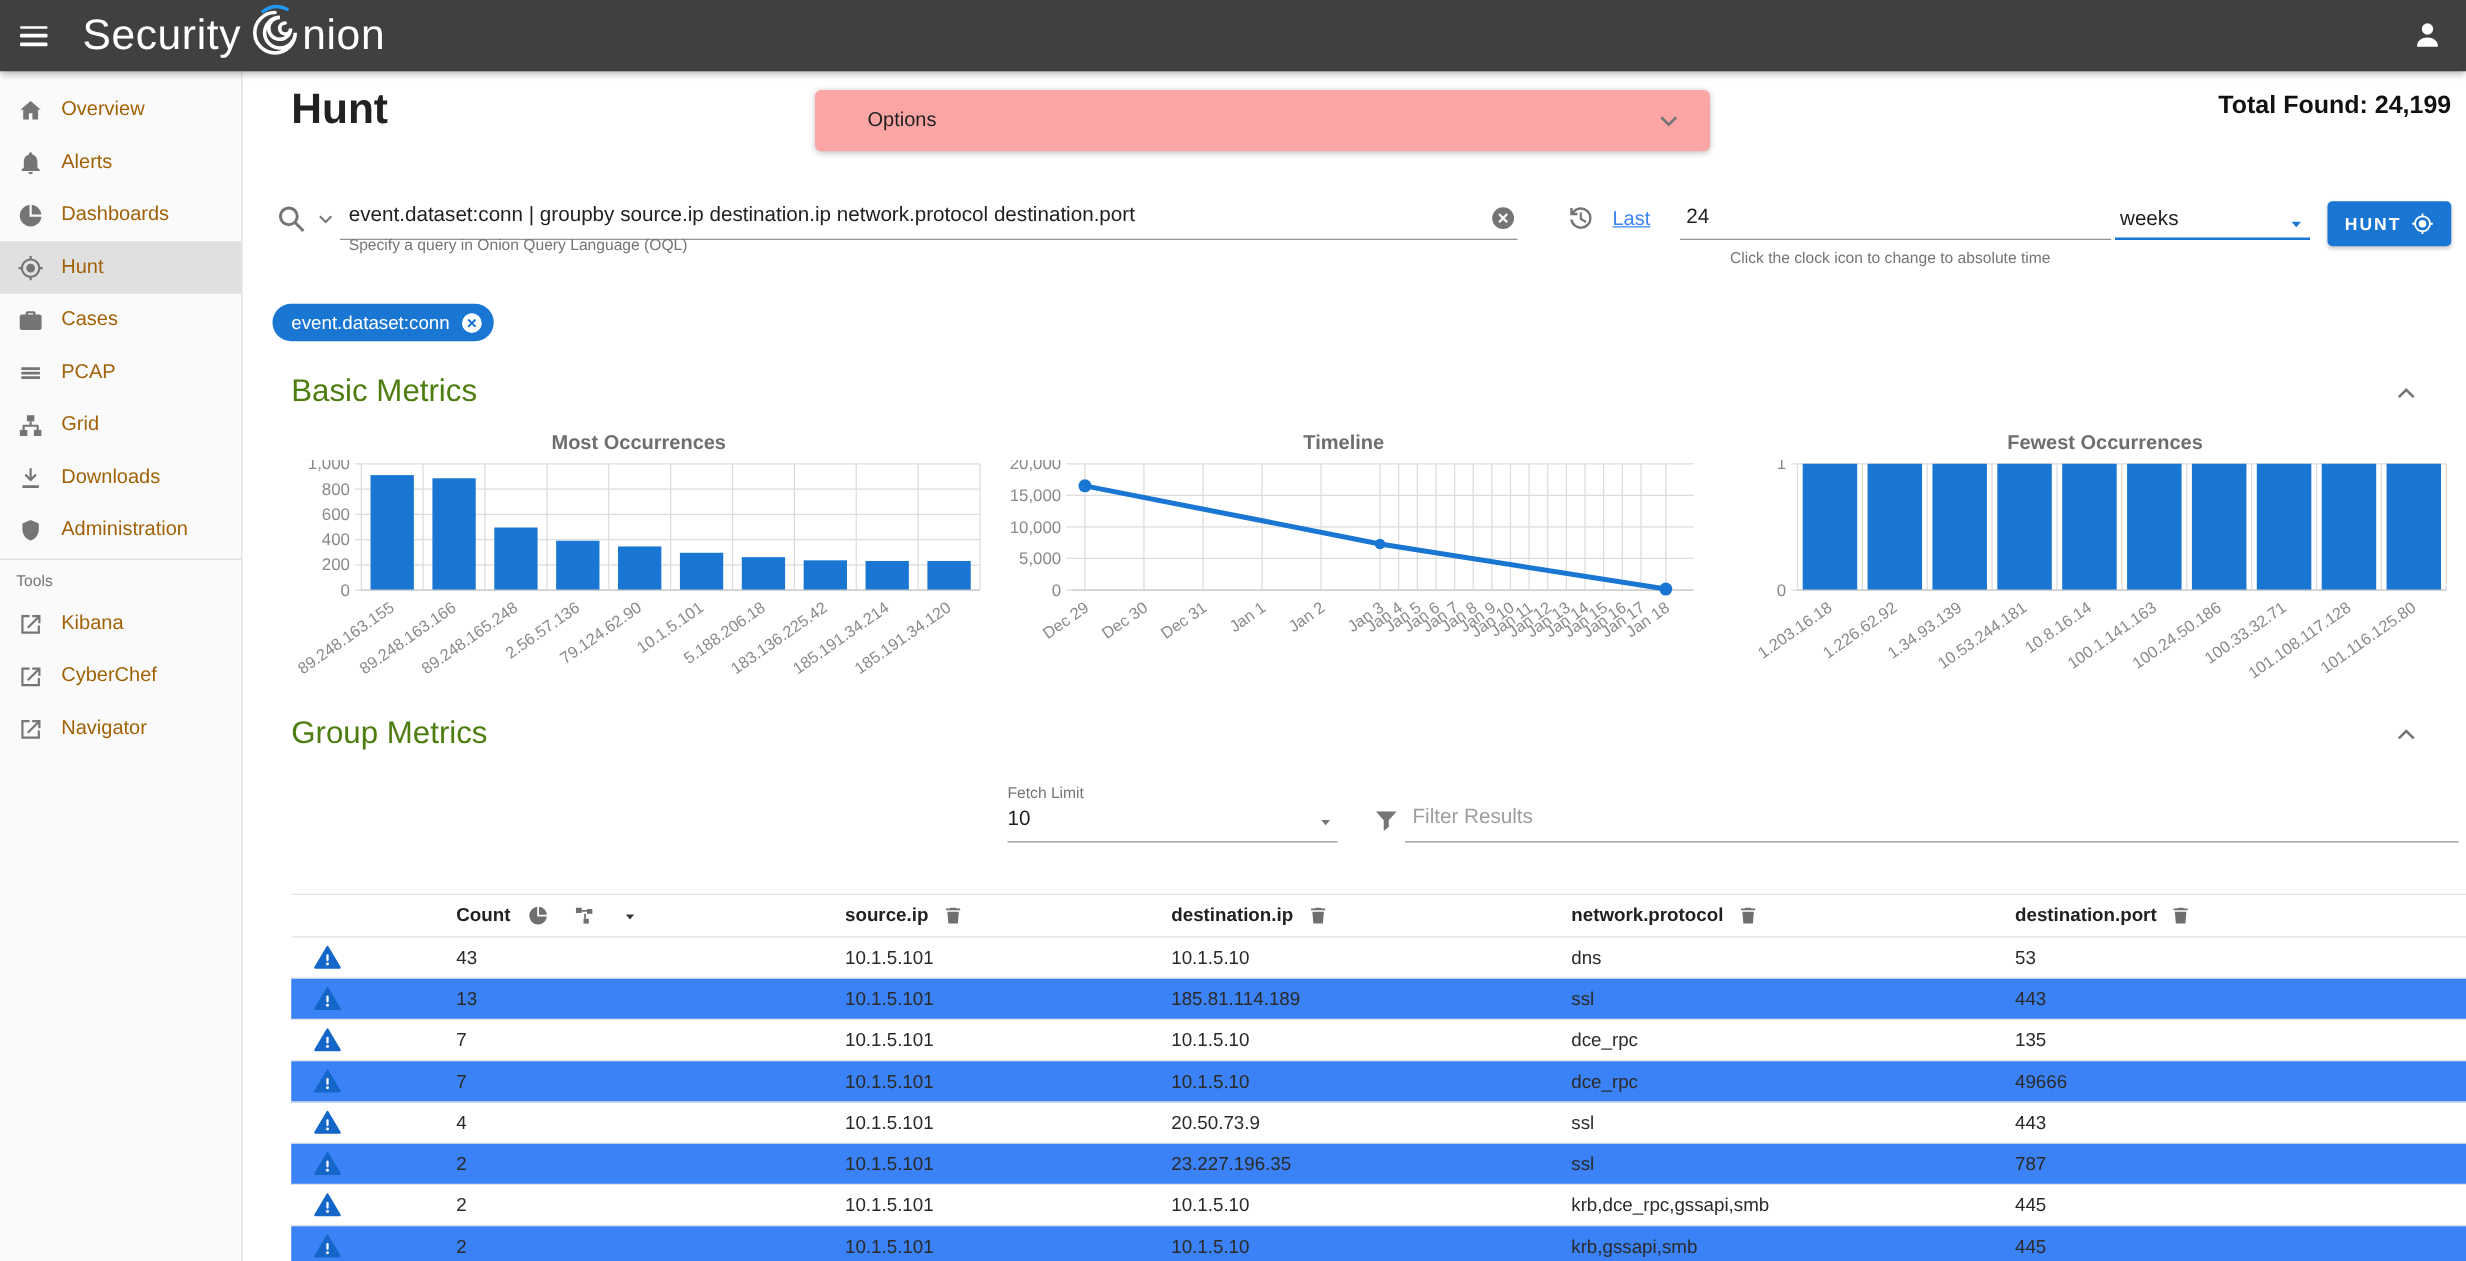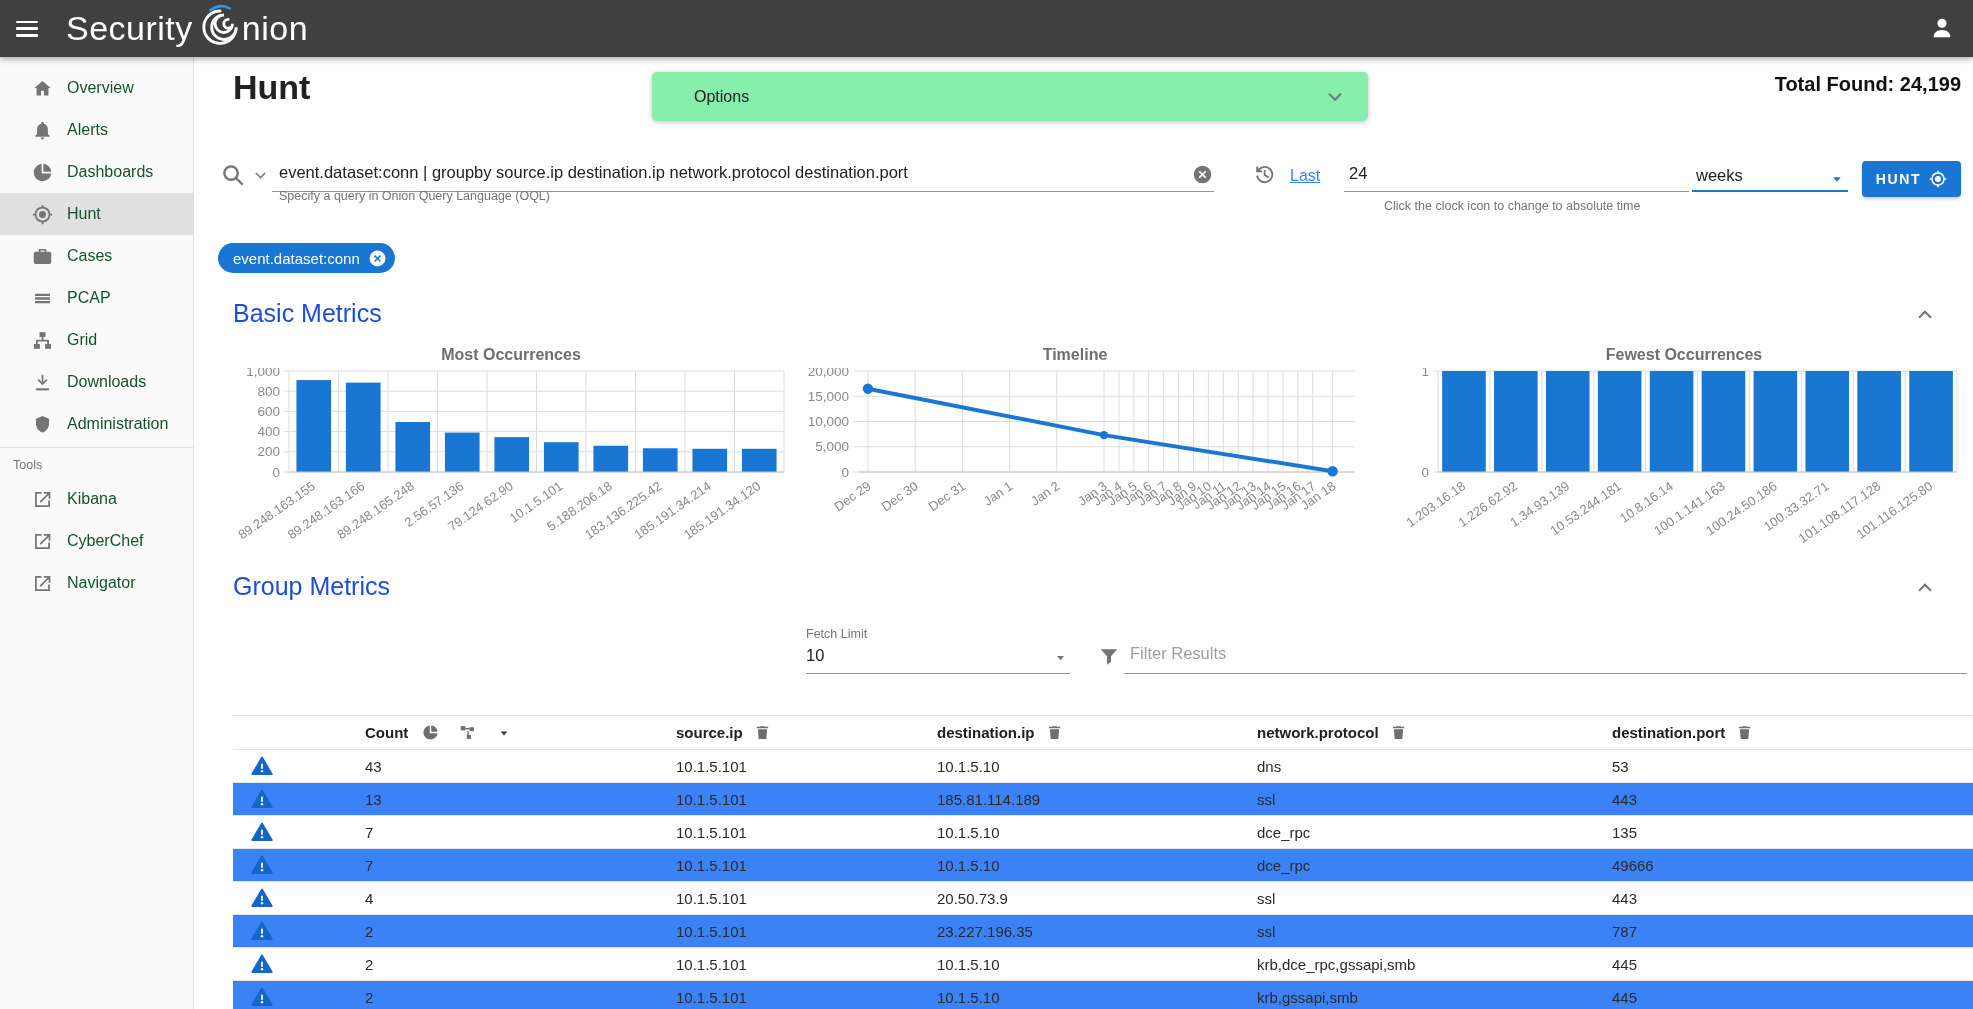--- a/index.html
+++ b/index.html
@@ -13,43 +13,43 @@
   .topbar{position:absolute;left:0;top:0;right:0;height:57px;background:#404040;display:flex;align-items:center;box-shadow:0 2px 6px rgba(0,0,0,.35);z-index:30;}
   .hamburger{width:22px;height:16px;margin-left:16px;display:flex;flex-direction:column;justify-content:space-between;cursor:pointer;}
   .hamburger span{display:block;height:2.6px;background:#fff;border-radius:1px;}
   .brand{display:flex;align-items:center;color:#fff;font-size:34px;font-weight:400;margin-left:28px;cursor:pointer;letter-spacing:.5px;}
   .brand .onion{margin:0 1px 0 6px;}
   .user-btn{position:absolute;right:18px;top:15px;cursor:pointer;color:#fff;}
 
   
   .sidebar{position:absolute;top:57px;left:0;bottom:0;width:193px;background:#fafafa;border-right:1px solid #e0e0e0;z-index:20;}
   .nav-list{padding-top:10px;}
-  .nav-item{height:42px;display:flex;align-items:center;gap:14px;padding-left:31px;color:#14532d;font-size:16px;cursor:pointer;}
+  .nav-item{height:42px;display:flex;align-items:center;gap:14px;padding-left:13px;color:#a16207;font-size:16px;cursor:pointer;}
   .nav-item.active{background:#e0e0e0;}
   .nav-item .icon{width:22px;}
   .sb-divider{border-top:1px solid #e0e0e0;margin-top:2px;}
   .tools-label{font-size:12.5px;color:#757575;padding:10px 0 0 13px;}
   .tools-list{margin-top:6px;}
 
   
   .main{position:absolute;left:194px;top:57px;right:0;bottom:0;background:#fff;}
   .page-title{left:39px;top:11px;font-size:34px;font-weight:700;color:#212121;}
-  .options-card{left:458px;top:15px;width:716px;height:49px;background:#86efac;border-radius:5px;box-shadow:0 1px 5px rgba(0,0,0,.25);display:flex;align-items:center;justify-content:space-between;padding:0 22px 0 42px;box-sizing:border-box;cursor:pointer;}
+  .options-card{left:458px;top:15px;width:716px;height:49px;background:#fca5a5;border-radius:5px;box-shadow:0 1px 5px rgba(0,0,0,.25);display:flex;align-items:center;justify-content:space-between;padding:0 22px 0 42px;box-sizing:border-box;cursor:pointer;}
   .options-card .lbl{font-size:16px;color:#212121;}
   .total-found{right:12px;top:16px;font-size:20px;font-weight:700;color:#111;white-space:nowrap;}
 
   .q-underline{top:134px;height:1px;background:#949494;}
   .helper{font-size:12.5px;color:#757575;}
   .field-input{border:none;outline:none;background:transparent;padding:0;margin:0;font-family:inherit;font-size:16.5px;color:#212121;}
   .hunt-btn{left:1668px;top:104px;width:99px;height:36px;background:#1976d2;border:none;border-radius:4px;color:#fff;font-family:inherit;font-size:14px;font-weight:700;letter-spacing:1.6px;display:flex;align-items:center;justify-content:center;gap:8px;cursor:pointer;box-shadow:0 2px 3px rgba(0,0,0,.2);}
 
   .chip{left:24px;top:186px;height:30px;background:#1976d2;border-radius:15px;display:inline-flex;align-items:center;gap:8px;padding:0 8px 0 15px;cursor:pointer;}
   .chip .lbl{color:#fff;font-size:15px;}
 
-  .section-title{font-size:25px;font-weight:400;color:#1d4ed8;}
+  .section-title{font-size:25px;font-weight:400;color:#4d7c0f;}
   .collapse-btn{cursor:pointer;}
 
   .chart-box{position:absolute;}
   .chart-title{text-align:center;font-size:16px;font-weight:700;color:#6e6e6e;height:22px;}
 
   .fetch-label{font-size:12.5px;color:#757575;}
   .u-line{height:1px;background:#949494;}
   .placeholder-inp::placeholder{color:#9e9e9e;opacity:1;}
 
   

